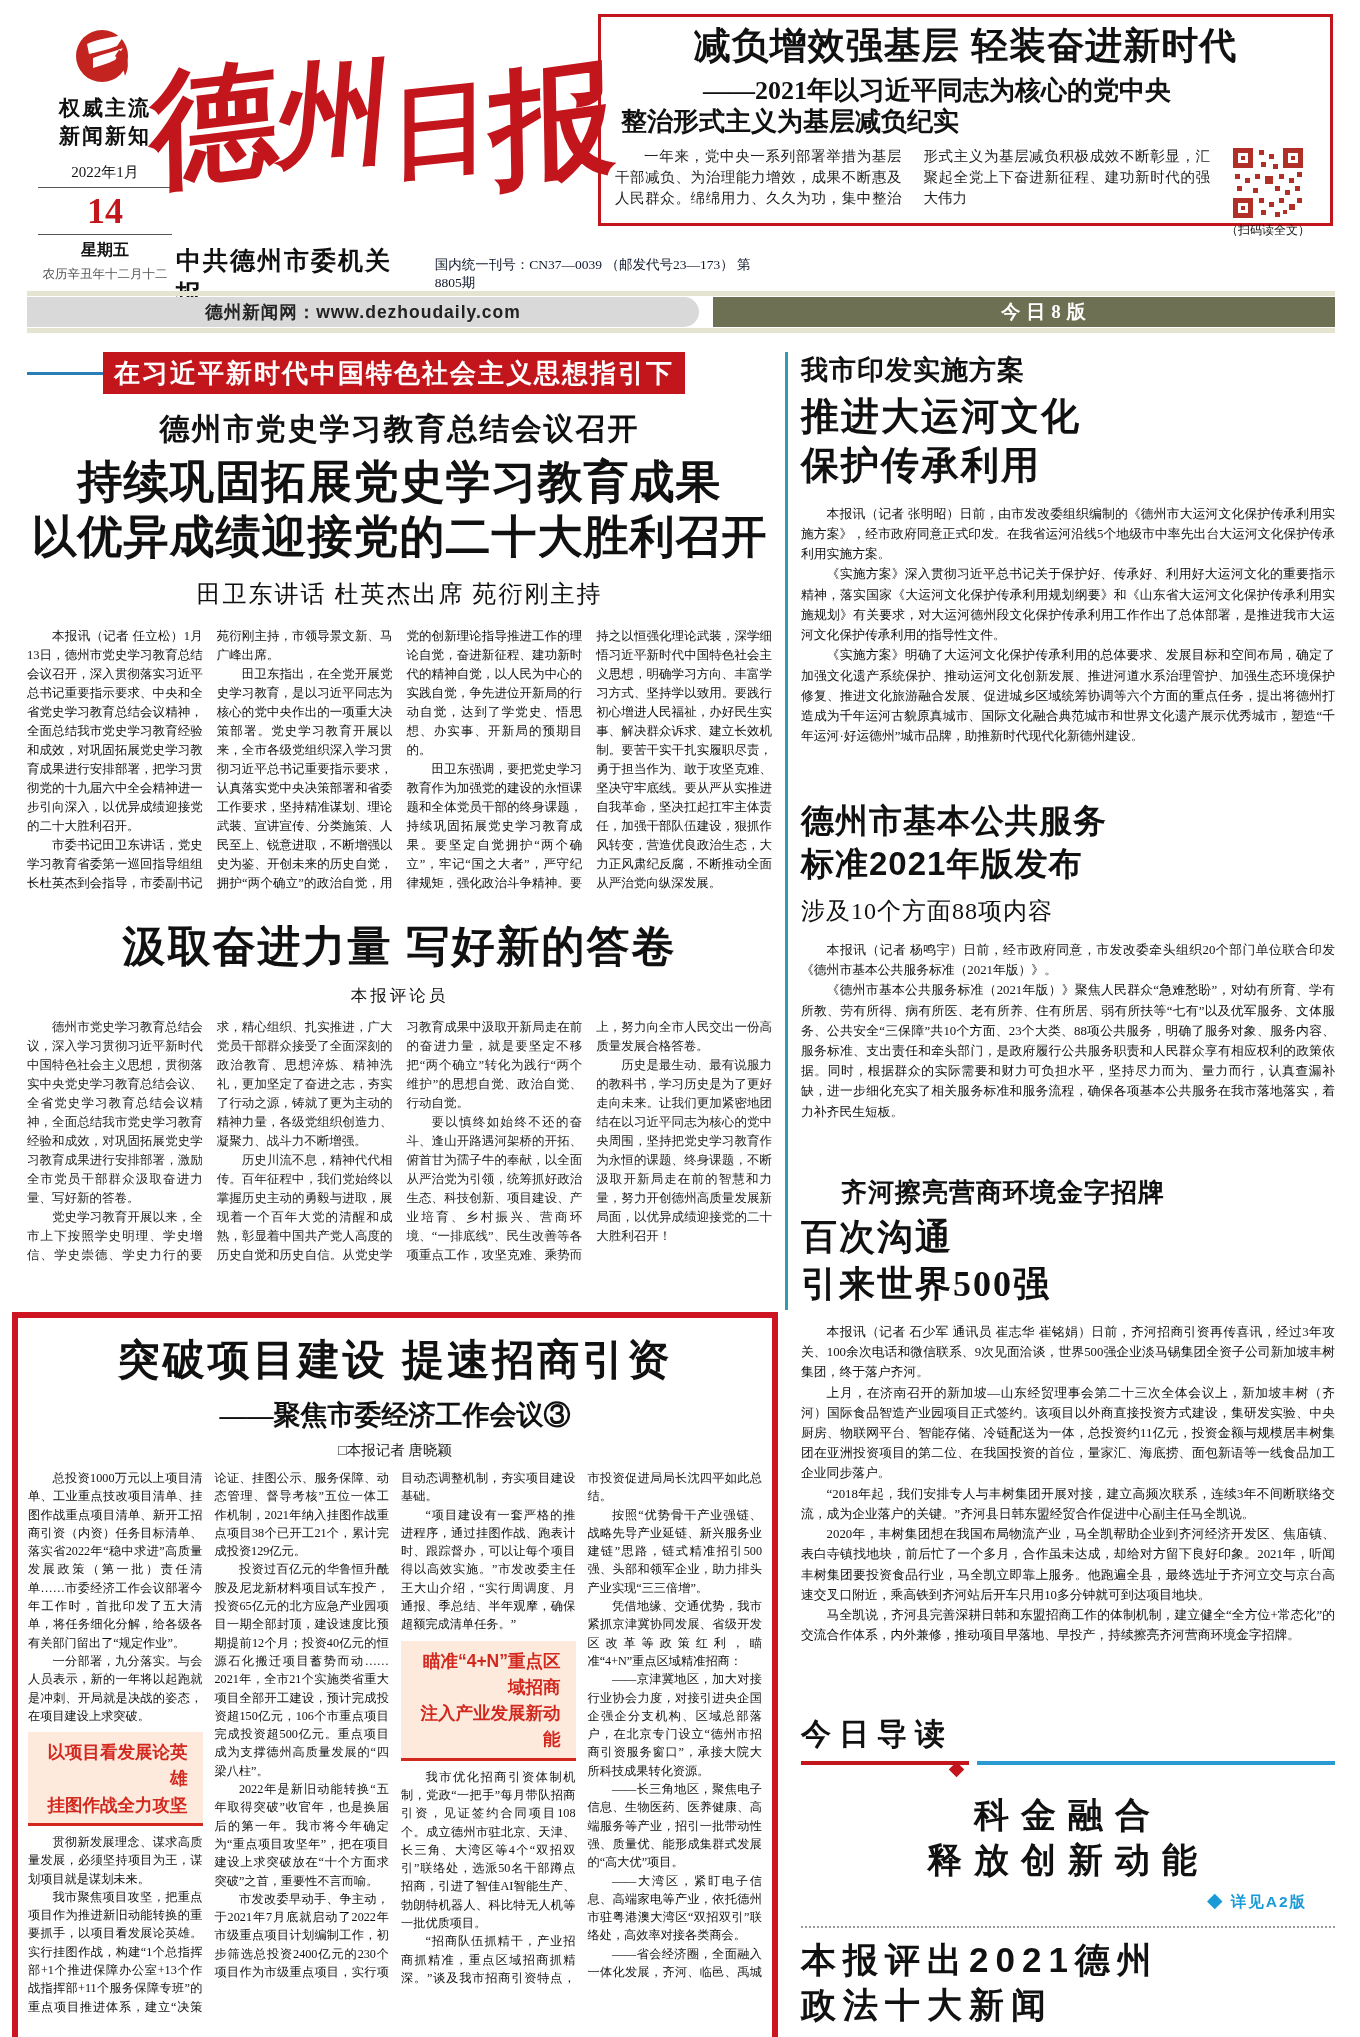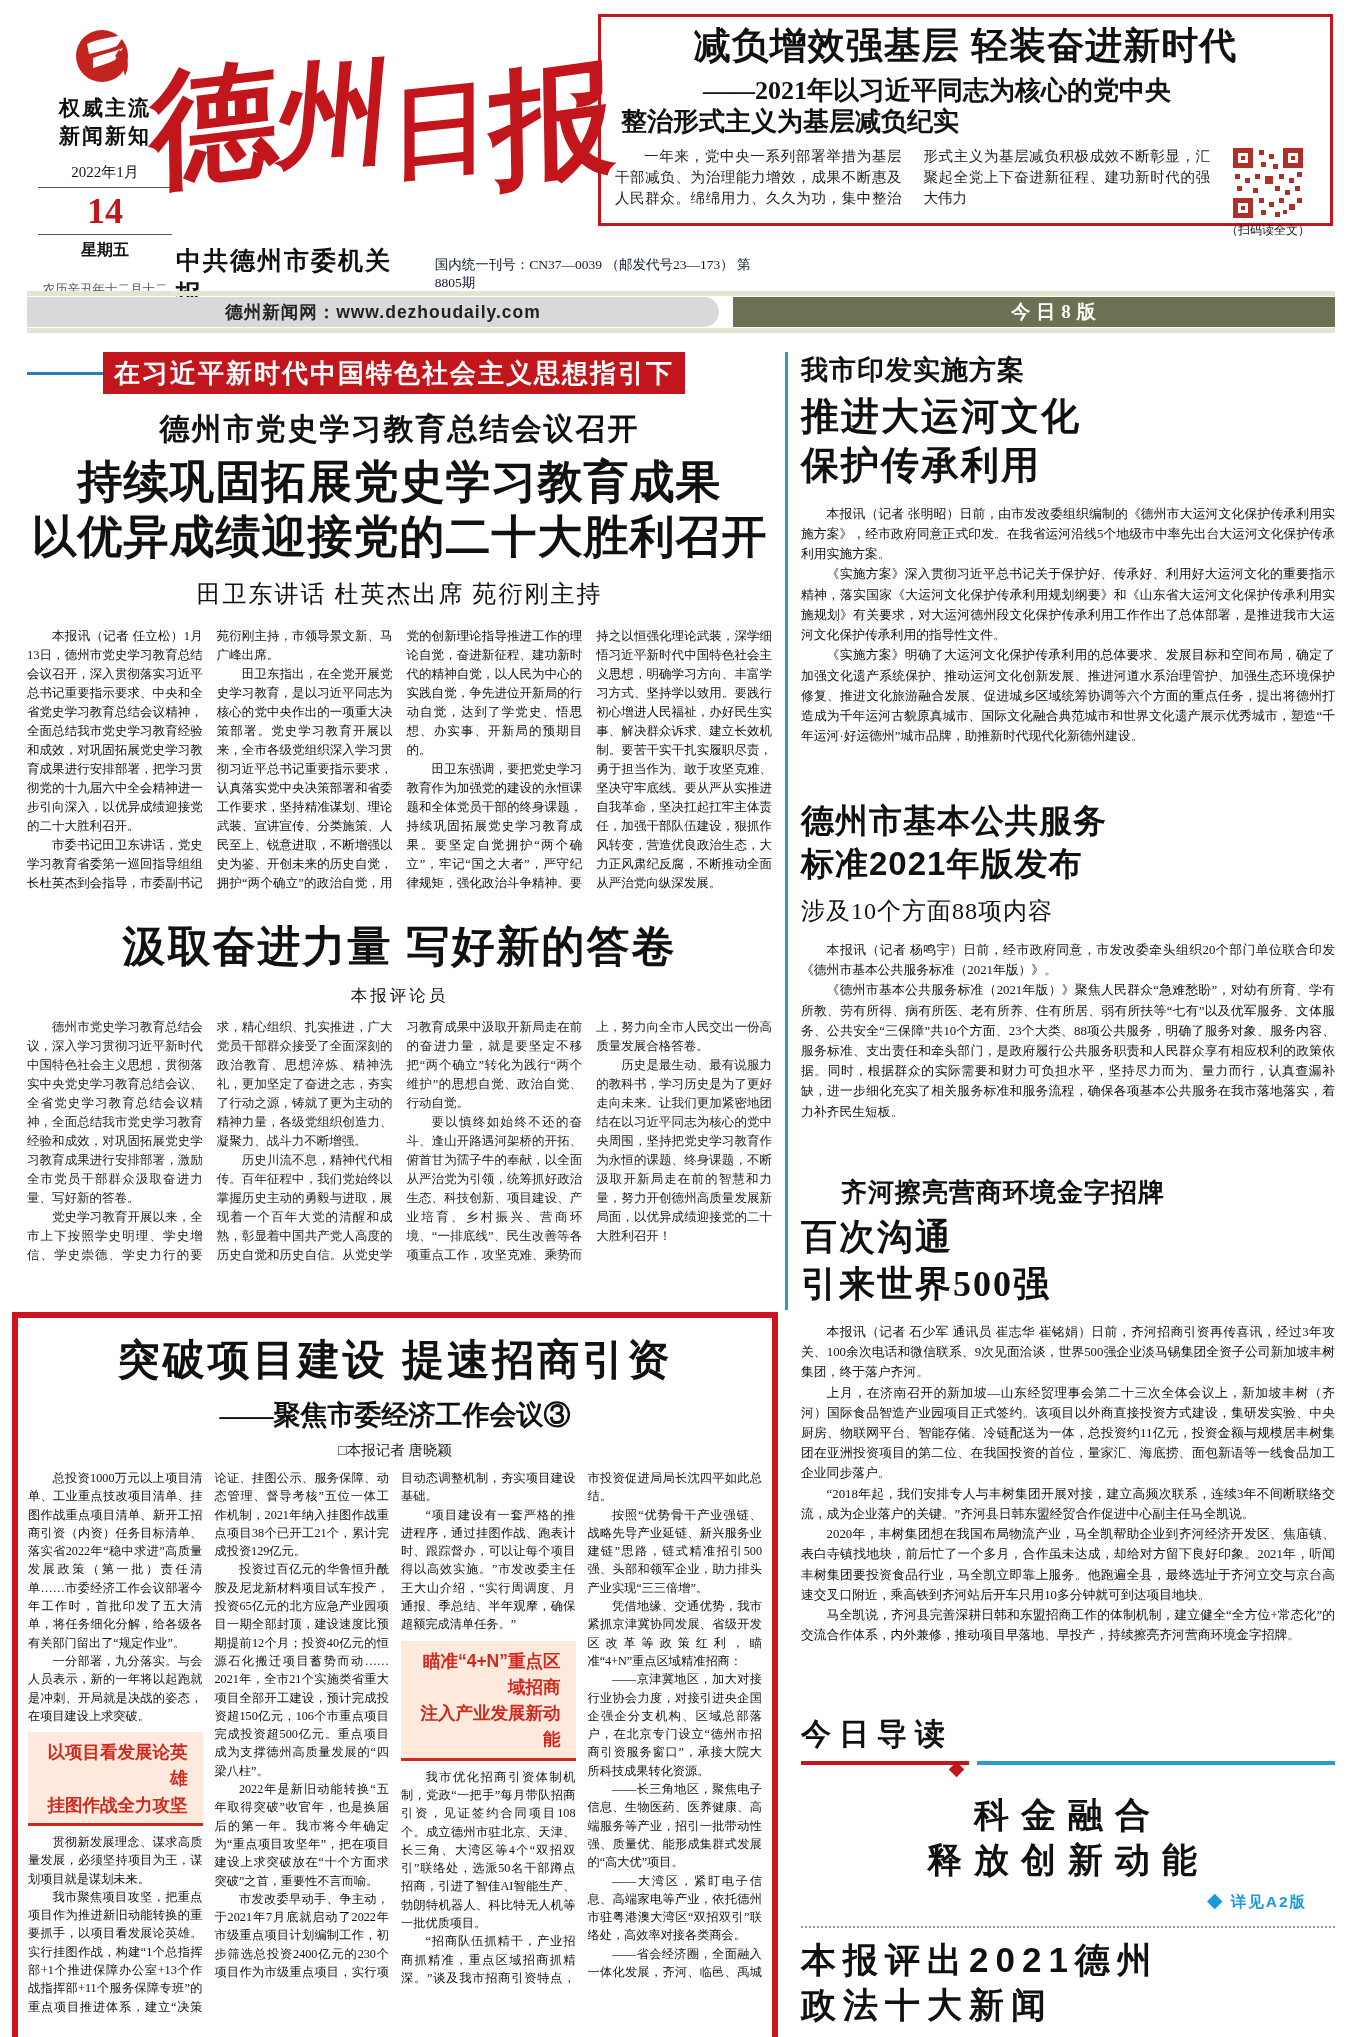--- a/index.html
+++ b/index.html
@@ -7,21 +7,21 @@
         font-family:"Liberation Serif","DejaVu Serif",serif;color:#111;overflow:hidden;}
   .hei{font-family:"Liberation Sans","DejaVu Sans",sans-serif;}
   
   .mh-left{position:absolute;left:26px;top:22px;width:158px;text-align:center;}
   .mh-logo{width:64px;height:64px;margin:2px auto 6px;display:block;}
   .mh-slogan{font-weight:700;font-size:21px;line-height:1.35;letter-spacing:2px;}
   .mh-date{font-size:15px;margin-top:12px;}
   .mh-rule{border:none;border-top:1.5px solid #555;margin:5px 12px;}
   .mh-day{color:#c3151c;font-weight:900;font-size:36px;line-height:1.0;}
   .mh-week{font-weight:700;font-size:16px;}
-  .mh-lunar{font-size:12.5px;color:#555;margin-top:20px;}
+  .mh-lunar{font-size:12.5px;color:#555;margin-top:5px;}
   .mh-title{position:absolute;left:168px;top:18px;width:430px;height:215px;color:#c3151c;
             display:flex;align-items:center;justify-content:center;}
   .mh-title span{display:inline-block;font-weight:900;font-family:"DejaVu Serif",serif;}
   .t1{font-size:128px;transform:rotate(-7deg) skewX(-6deg);}
   .t2{font-size:112px;transform:rotate(-3deg) skewX(-8deg) translateY(-10px);}
   .t3{font-size:100px;transform:rotate(-6deg) skewX(-6deg) translateY(6px);}
   .t4{font-size:126px;transform:rotate(-8deg) skewX(-7deg);}
   .mh-organ-row{position:absolute;left:176px;top:244px;width:600px;display:flex;align-items:baseline;gap:26px;}
   .mh-organ{font-weight:900;font-size:25px;letter-spacing:2px;}
   .mh-issue{font-size:13.5px;color:#0f172a;}
@@ -36,21 +36,21 @@
            height:88px;overflow:hidden;text-align:justify;}
   .tr-cols p{margin:0;text-indent:2em;}
   .tr-qr{width:96px;text-align:center;}
   .tr-qr svg{display:block;margin:0 auto;}
   .tr-qrcap{font-size:12px;margin-top:2px;}
   
   .bar-band{position:absolute;left:27px;width:1308px;height:5px;background:#e4e4d0;}
   .bar-mid{position:absolute;left:27px;top:297px;width:1308px;height:30px;display:flex;}
   .bar-gray{width:672px;background:#d9d9d9;border-radius:0 15px 15px 0;display:flex;align-items:center;
             justify-content:center;font-weight:700;font-size:17.5px;color:#222;letter-spacing:1px;
-            font-family:"Liberation Sans",sans-serif;padding-left:20px;}
+            font-family:"Liberation Sans",sans-serif;}
   .bar-gap{width:14px;}
   .bar-olive{flex:1;background:#6e7053;color:#fff;display:flex;align-items:center;justify-content:center;
              font-weight:700;font-size:19px;letter-spacing:6px;padding-left:45px;}
   
   .main-left{position:absolute;left:27px;top:352px;width:745px;}
   .banner-row{position:relative;height:42px;}
   .blue-line{position:absolute;left:0;top:20px;width:76px;height:3px;background:#2b7db8;}
   .red-banner{position:absolute;left:76px;top:0;width:582px;height:42px;background:#c3151c;color:#fff;
               display:flex;align-items:center;justify-content:center;font-weight:800;font-size:26px;
               letter-spacing:2px;}

